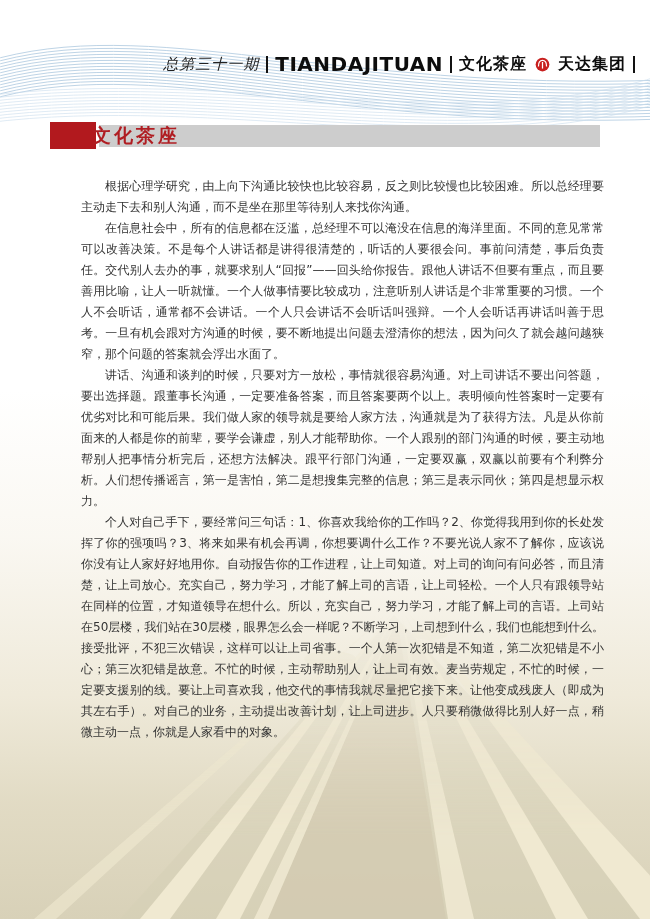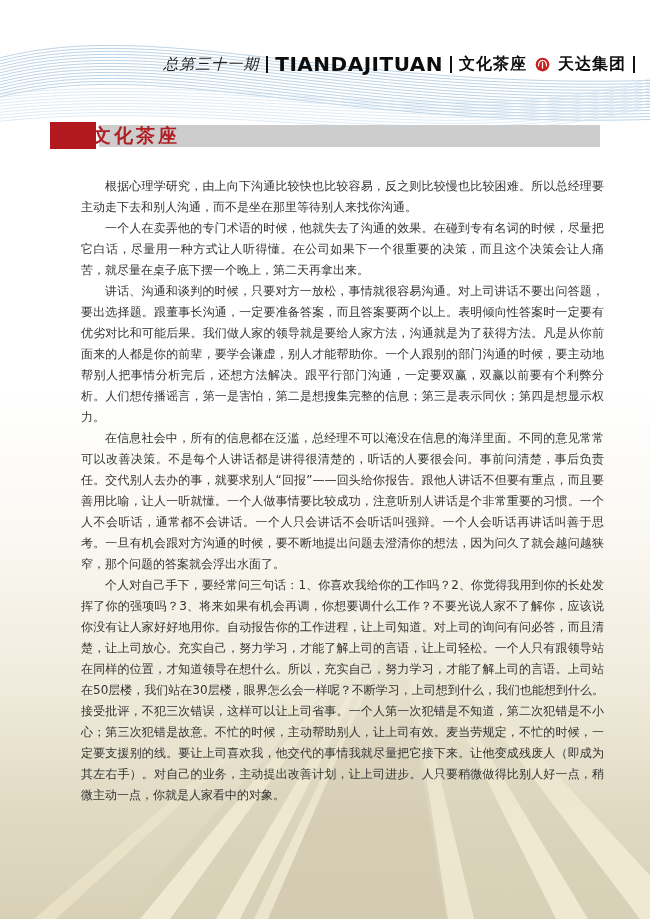--- a/index.html
+++ b/index.html
@@ -140,19 +140,18 @@
   </header>
 
   <div class="banner">
     <div class="bar"></div>
     <div class="chip"></div>
     <h1 class="title">文化茶座</h1>
   </div>
 
   <main class="article">
     <p>根据心理学研究，由上向下沟通比较快也比较容易，反之则比较慢也比较困难。所以总经理要主动走下去和别人沟通，而不是坐在那里等待别人来找你沟通。</p>
-    <p>一个人在卖弄他的专门术语的时候，他就失去了沟通的效果。在碰到专有名词的时候，尽量把它白话，尽量用一种方式让人听得懂。在公司如果下一个很重要的决策，而且这个决策会让人痛苦，就尽量在桌子底下摆一个晚上，第二天再拿出来。</p>
+    <p>在信息社会中，所有的信息都在泛滥，总经理不可以淹没在信息的海洋里面。不同的意见常常可以改善决策。不是每个人讲话都是讲得很清楚的，听话的人要很会问。事前问清楚，事后负责任。交代别人去办的事，就要求别人“回报”——回头给你报告。跟他人讲话不但要有重点，而且要善用比喻，让人一听就懂。一个人做事情要比较成功，注意听别人讲话是个非常重要的习惯。一个人不会听话，通常都不会讲话。一个人只会讲话不会听话叫强辩。一个人会听话再讲话叫善于思考。一旦有机会跟对方沟通的时候，要不断地提出问题去澄清你的想法，因为问久了就会越问越狭窄，那个问题的答案就会浮出水面了。</p>
     <p>讲话、沟通和谈判的时候，只要对方一放松，事情就很容易沟通。对上司讲话不要出问答题，要出选择题。跟董事长沟通，一定要准备答案，而且答案要两个以上。表明倾向性答案时一定要有优劣对比和可能后果。我们做人家的领导就是要给人家方法，沟通就是为了获得方法。凡是从你前面来的人都是你的前辈，要学会谦虚，别人才能帮助你。一个人跟别的部门沟通的时候，要主动地帮别人把事情分析完后，还想方法解决。跟平行部门沟通，一定要双赢，双赢以前要有个利弊分析。人们想传播谣言，第一是害怕，第二是想搜集完整的信息；第三是表示同伙；第四是想显示权力。</p>
-    <p>在信息社会中，所有的信息都在泛滥，总经理不可以淹没在信息的海洋里面。不同的意见常常可以改善决策。不是每个人讲话都是讲得很清楚的，听话的人要很会问。事前问清楚，事后负责任。交代别人去办的事，就要求别人“回报”——回头给你报告。跟他人讲话不但要有重点，而且要善用比喻，让人一听就懂。一个人做事情要比较成功，注意听别人讲话是个非常重要的习惯。一个人不会听话，通常都不会讲话。一个人只会讲话不会听话叫强辩。一个人会听话再讲话叫善于思考。一旦有机会跟对方沟通的时候，要不断地提出问题去澄清你的想法，因为问久了就会越问越狭窄，那个问题的答案就会浮出水面了。</p>
     <p>个人对自己手下，要经常问三句话：1、你喜欢我给你的工作吗？2、你觉得我用到你的长处发挥了你的强项吗？3、将来如果有机会再调，你想要调什么工作？不要光说人家不了解你，应该说你没有让人家好好地用你。自动报告你的工作进程，让上司知道。对上司的询问有问必答，而且清楚，让上司放心。充实自己，努力学习，才能了解上司的言语，让上司轻松。一个人只有跟领导站在同样的位置，才知道领导在想什么。所以，充实自己，努力学习，才能了解上司的言语。上司站在50层楼，我们站在30层楼，眼界怎么会一样呢？不断学习，上司想到什么，我们也能想到什么。接受批评，不犯三次错误，这样可以让上司省事。一个人第一次犯错是不知道，第二次犯错是不小心；第三次犯错是故意。不忙的时候，主动帮助别人，让上司有效。麦当劳规定，不忙的时候，一定要支援别的线。要让上司喜欢我，他交代的事情我就尽量把它接下来。让他变成残废人（即成为其左右手）。对自己的业务，主动提出改善计划，让上司进步。人只要稍微做得比别人好一点，稍微主动一点，你就是人家看中的对象。</p>
   </main>
 
 </div>
 
 </body></html>

